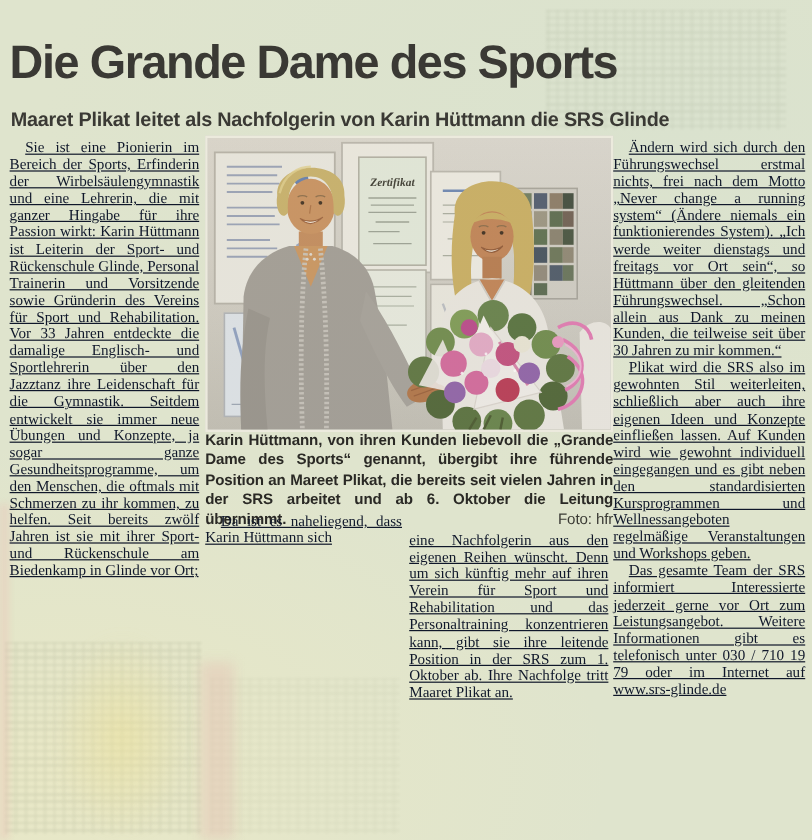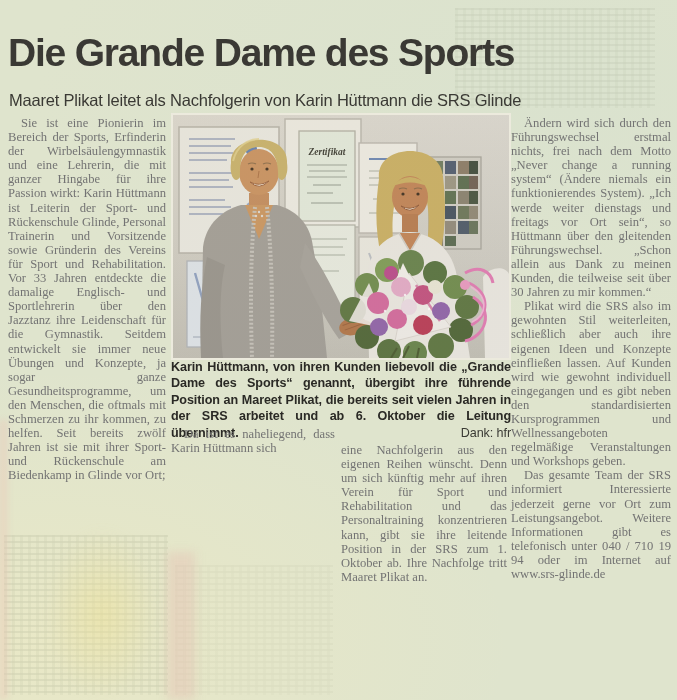--- a/index.html
+++ b/index.html
@@ -26,27 +26,27 @@
   .headline{
     position:absolute;left:8px;top:6px;width:600px;
     font-family:"Liberation Sans", sans-serif;
     font-weight:bold;color:#3a3934;
     font-size:39px;line-height:42px;letter-spacing:-1.2px;
   }
   .headline span{display:block;}
   .subheadline{
     position:absolute;left:9px;top:91px;width:640px;
     font-family:"Liberation Sans", sans-serif;
-    font-weight:normal;color:#3a3934;font-size:16.5px;letter-spacing:-0.2px;
+    font-weight:bold;color:#3a3934;font-size:16.5px;letter-spacing:-0.2px;
   }
 
   
   .col{
-    position:absolute;color:#737373;font-size:12.6px;line-height:14.1px;
-    text-align:justify;text-justify:inter-word;hyphens:auto;
+    position:absolute;color:#0f172a;font-size:12.6px;line-height:14.1px;
+    text-align:justify;text-justify:inter-word;hyphens:auto;text-decoration:underline;
   }
   .col p{margin:0;text-indent:13px;}
   .col p.cont{text-indent:0;}
   .col p.first{text-indent:13px;}
   #col1{left:8px;top:116px;width:158px;height:414px;}
   #col2{left:171px;top:427px;width:164px;height:140px;}
   #col3{left:341px;top:427px;width:166px;height:250px;margin-top:16px;}
   #col4{left:511px;top:116px;width:160px;height:560px;}
 
   
@@ -282,30 +282,30 @@
             <circle cx="212" cy="196" r="1.2"></circle>
         </g>
       </g>
 
       <rect x="0" y="0" width="336" height="243" fill="url(#sep)"></rect>
     </svg>
   </div>
 
   <div class="caption">
     <span>Karin Hüttmann, von ihren Kunden liebevoll die „Grande Dame des Sports“ genannt, übergibt ihre führende Position an Mareet Plikat, die bereits seit vielen Jahren in der SRS arbeitet und ab 6. Oktober die Leitung übernimmt.</span>
-    <span class="credit">Dank: hfr</span>
+    <span class="credit">Foto: hfr</span>
   </div>
 
   <div class="col" id="col2">
     <p>Da ist es naheliegend, dass Karin Hüttmann sich</p>
   </div>
 
   <div class="col" id="col3">
     <p class="cont">eine Nachfolgerin aus den eigenen Reihen wünscht. Denn um sich künftig mehr auf ihren Verein für Sport und Rehabilitation und das Personaltraining konzentrieren kann, gibt sie ihre leitende Position in der SRS zum 1. Oktober ab. Ihre Nachfolge tritt Maaret Plikat an.</p>
   </div>
 
   <div class="col" id="col4">
     <p>Ändern wird sich durch den Führungswechsel erstmal nichts, frei nach dem Motto „Never change a running system“ (Ändere niemals ein funktionierendes System). „Ich werde weiter dienstags und freitags vor Ort sein“, so Hüttmann über den gleitenden Führungswechsel. „Schon allein aus Dank zu meinen Kunden, die teilweise seit über 30 Jahren zu mir kommen.“</p>
     <p>Plikat wird die SRS also im gewohnten Stil weiterleiten, schließlich aber auch ihre eigenen Ideen und Konzepte einfließen lassen. Auf Kunden wird wie gewohnt individuell eingegangen und es gibt neben den standardisierten Kursprogrammen und Wellnessangeboten regelmäßige Veranstaltungen und Workshops geben.</p>
-    <p>Das gesamte Team der SRS informiert Interessierte jederzeit gerne vor Ort zum Leistungsangebot. Weitere Informationen gibt es telefonisch unter 040 / 710 19 94 oder im Internet auf www.srs-glinde.de</p>
+    <p>Das gesamte Team der SRS informiert Interessierte jederzeit gerne vor Ort zum Leistungsangebot. Weitere Informationen gibt es telefonisch unter 030 / 710 19 79 oder im Internet auf www.srs-glinde.de</p>
   </div>
 
 </div>
 
 </body></html>

